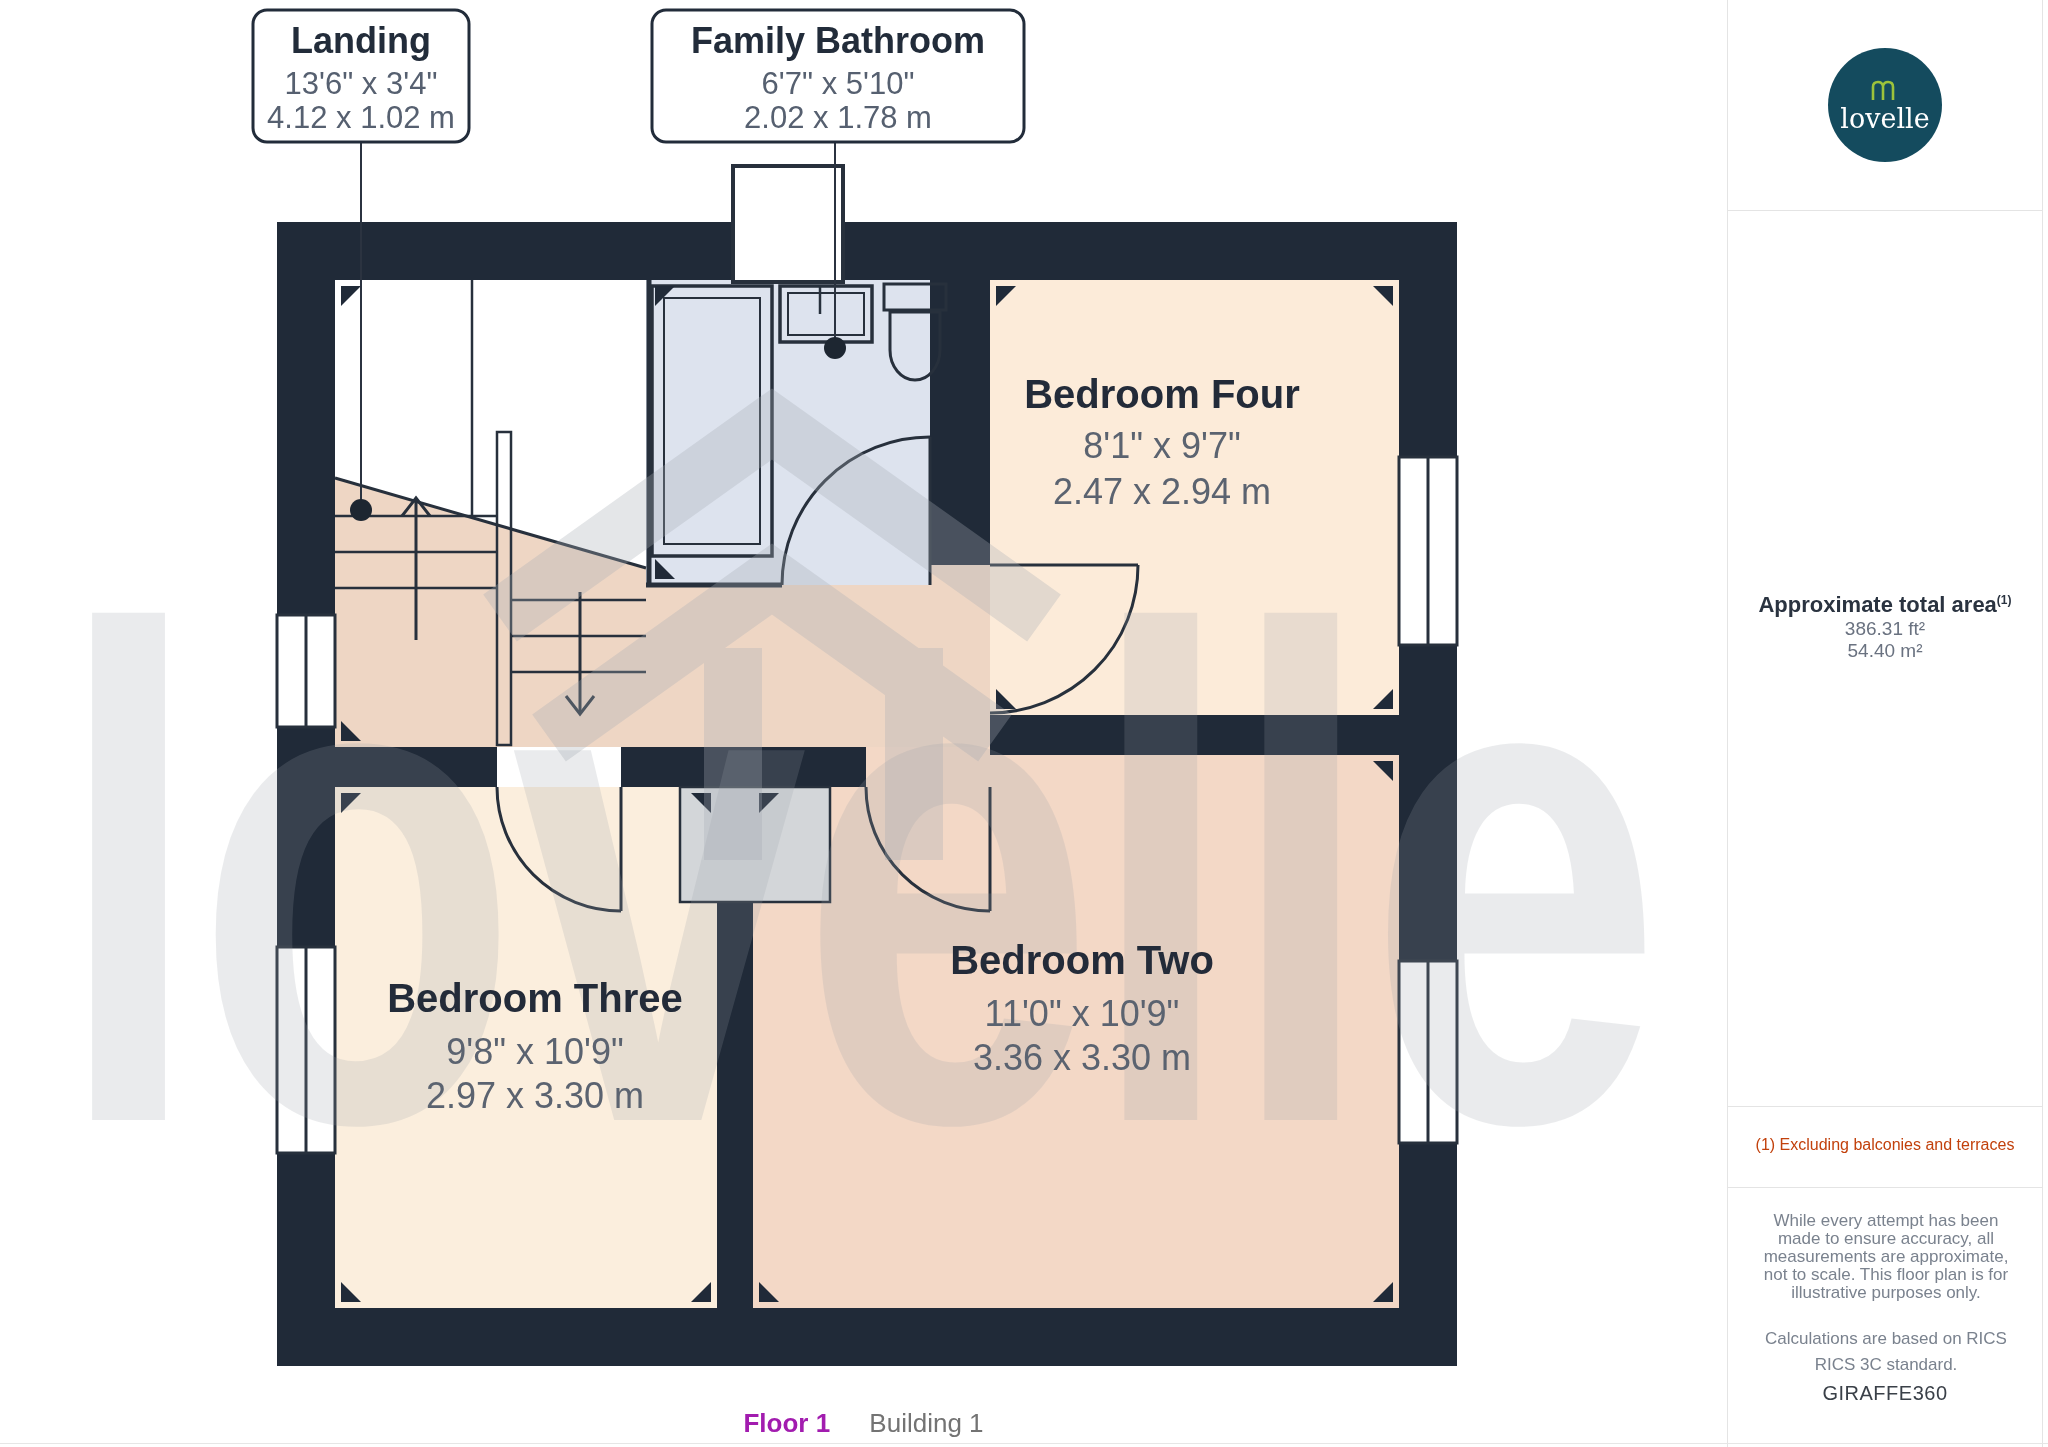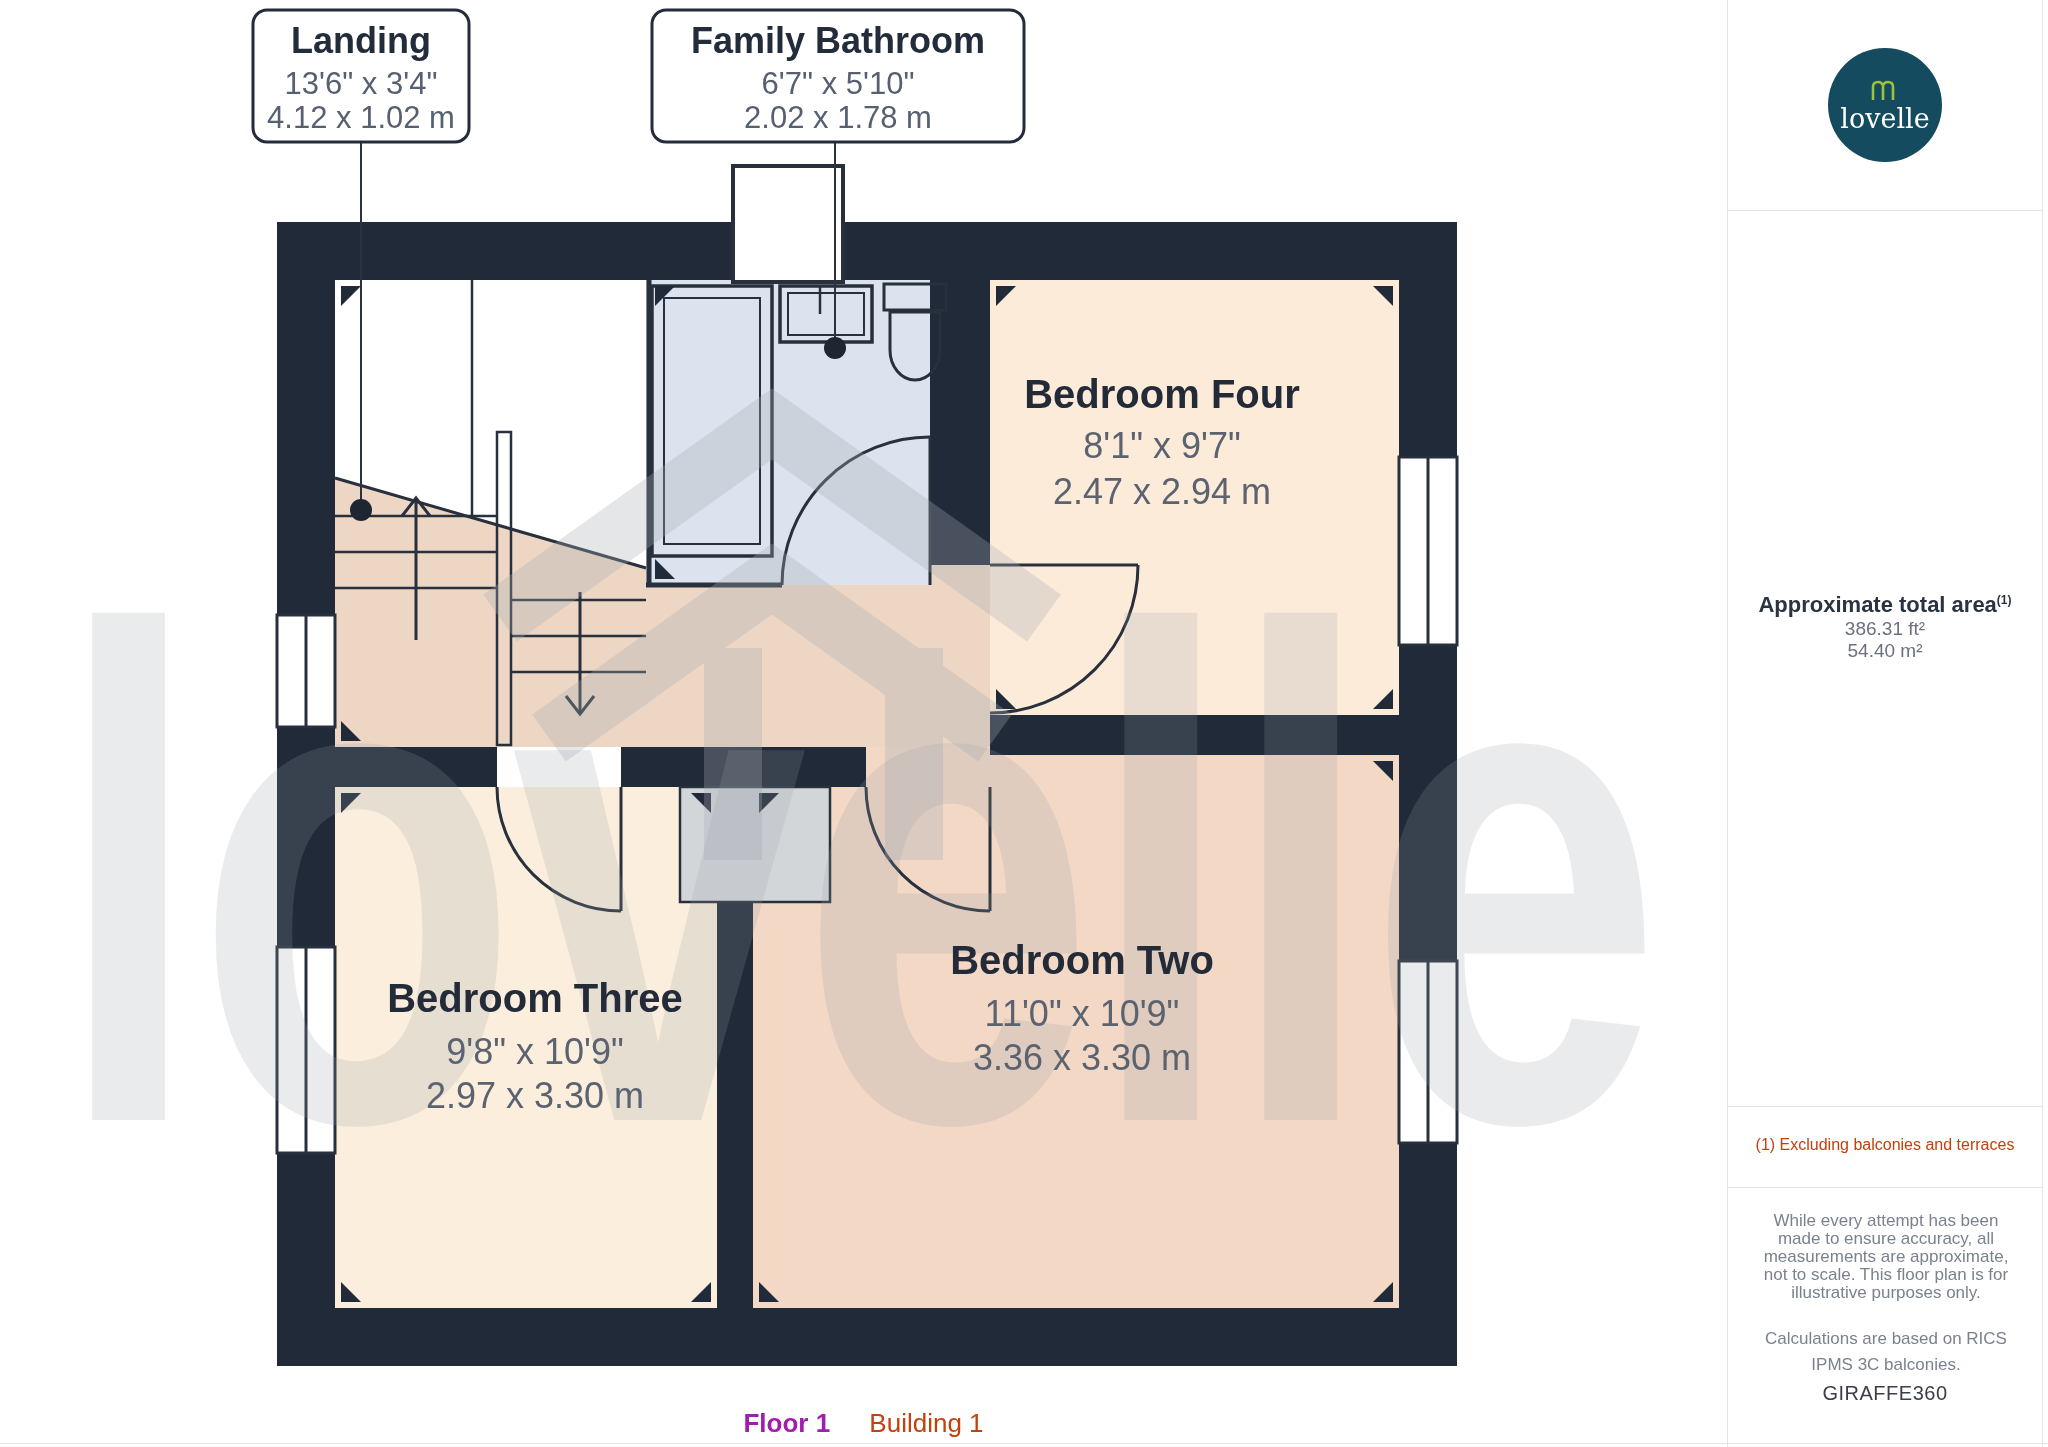--- a/index.html
+++ b/index.html
@@ -30,21 +30,21 @@
         font-size:17px;line-height:18px;color:#7a828e;}
   .calc{position:absolute;left:24px;top:1326px;width:268px;text-align:center;
         font-size:17px;line-height:26px;color:#7a828e;}
   .brand{position:absolute;left:0;top:1382px;width:100%;text-align:center;
          font-size:20px;color:#3a4048;letter-spacing:0.5px;}
   .brand b{font-weight:normal;}
 
   
   .footer{position:absolute;left:0;top:1408px;width:1727px;text-align:center;font-size:26px;}
   .footer .floor{font-weight:bold;color:#a21caf;}
-  .footer .building{color:#c2410c;margin-left:32px;}
+  .footer .building{color:#737373;margin-left:32px;}
   .bottom-line{position:absolute;left:0;top:1443px;width:2048px;height:1px;background:#e6e6e6;}
 </style>
 </head>
 <body>
 
 <div class="page">
 
   <svg width="2048" height="1447" viewBox="0 0 2048 1447">
 
     <g>
@@ -239,21 +239,21 @@
       <div class="area-heading"><span>Approximate total area</span><sup>(1)</sup></div>
       <div class="area-val">386.31 ft²</div>
       <div class="area-val">54.40 m²</div>
     </div>
 
     <div class="sb-divider" style="top:1106px;"></div>
     <div class="footnote">(1) Excluding balconies and terraces</div>
     <div class="sb-divider" style="top:1187px;"></div>
 
     <div class="para">While every attempt has been made to ensure accuracy, all measurements are approximate, not to scale. This floor plan is for illustrative purposes only.</div>
-    <div class="calc">Calculations are based on RICS IPMS 3C balconies.</div>
+    <div class="calc">Calculations are based on RICS RICS 3C standard.</div>
     <div class="brand"><span>GIRAFFE</span><b>360</b></div>
   </div>
 
   
   <div class="footer">
     <span class="floor">Floor 1</span>
     <span class="building">Building 1</span>
   </div>
   <div class="bottom-line"></div>
 

